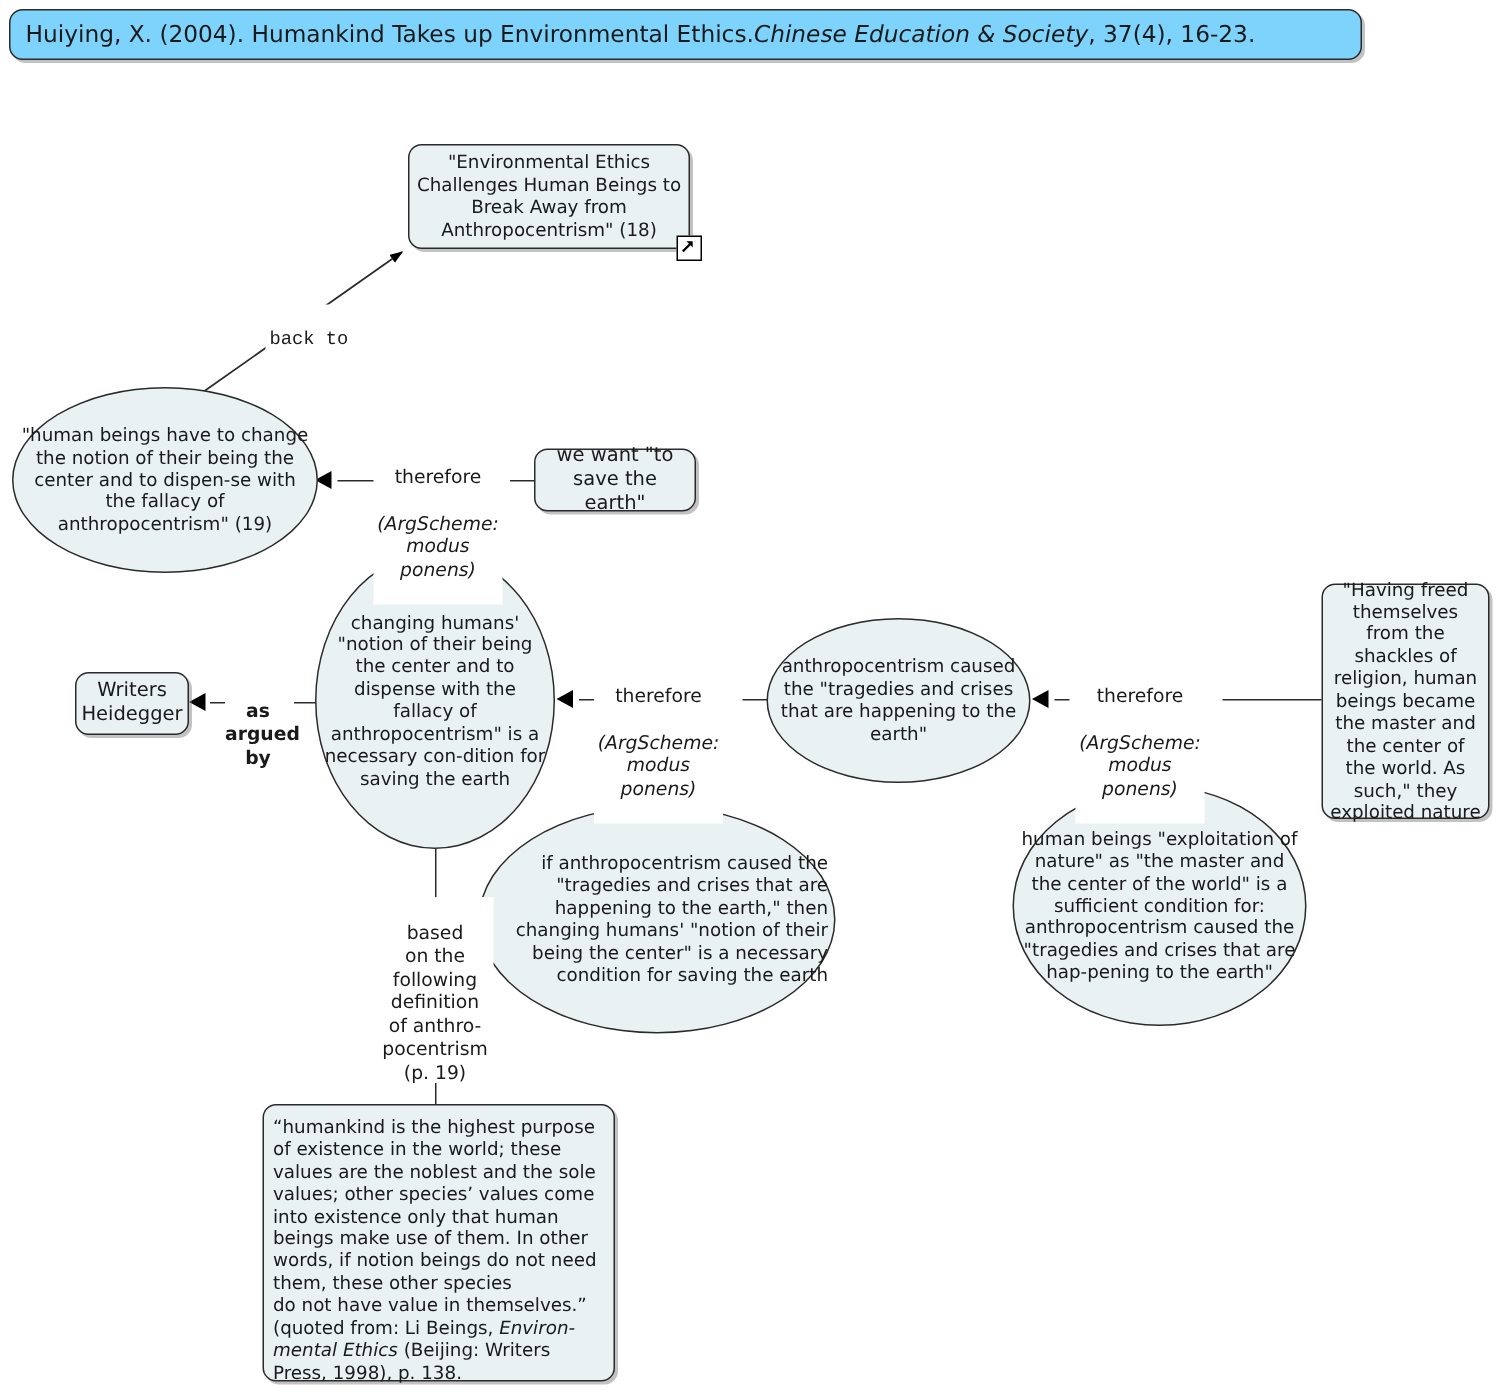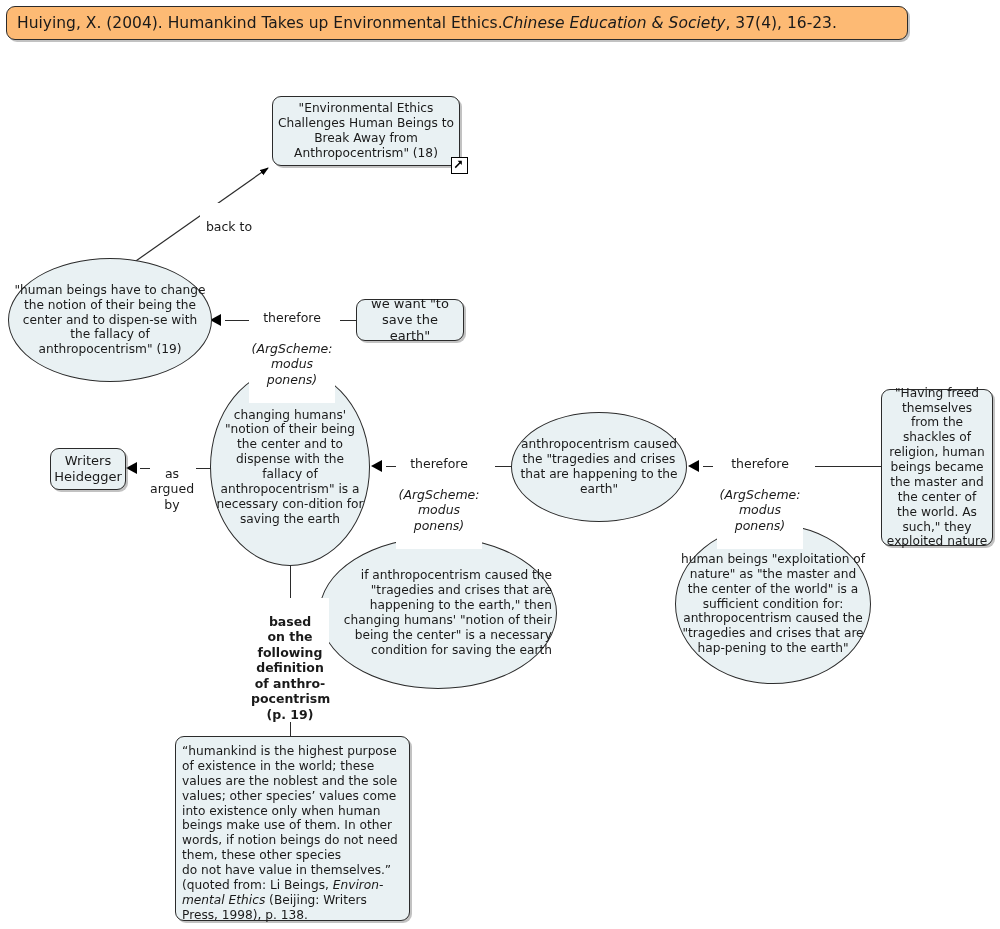--- a/index.html
+++ b/index.html
@@ -39,21 +39,21 @@
     border-radius: 50%;
   }
 
   
   .citation {
     position: absolute;
     left: 6px;
     top: 6px;
     width: 880px;
     height: 32px;
-    background: #fdba74;
+    background: #7dd3fc;
     border: 1px solid #2b2b2b;
     border-radius: 9px;
     box-shadow: 2px 2px 0 rgba(120,120,120,0.45);
     display: flex;
     align-items: center;
     padding: 0 10px;
     font-size: 15.5px;
     white-space: nowrap;
     z-index: 4;
   }
@@ -208,60 +208,60 @@
 <div class="node rect fs12" style="left:881px; top:389px; width:112px; height:157px;">
   <span class="txt">"Having freed themselves from the shackles of religion, human beings became the master and the center of the world. As such," they exploited nature</span>
 </div>
 
 <div class="node rect fs12" style="left:175px; top:736px; width:235px; height:185px; display:block; padding:7px 6px;">
   <div style="text-align:left;">
     <span>“humankind is the highest purpose</span><br>
     <span>of existence in the world; these</span><br>
     <span>values are the noblest and the sole</span><br>
     <span>values; other species’ values come</span><br>
-    <span>into existence only when human</span><br>
+    <span>into existence only that human</span><br>
     <span>beings make use of them. In other</span><br>
     <span>words, if notion beings do not need</span><br>
     <span>them, these other species</span><br>
     <span>do not have value in themselves.”</span><br>
     <span>(quoted from: Li Beings, </span><i>Environ-</i><br>
     <i>mental Ethics</i><span> (Beijing: Writers</span><br>
     <span>Press, 1998), p. 138.</span>
   </div>
 </div>
 
-<div class="edge-label" style="left:200px; top:203px; width:58px;">
+<div class="edge-label" style="left:177px; top:203px; width:58px;font-family:Liberation Mono, monospace;">
   <span>back to</span>
 </div>
 
 <div class="edge-label" style="left:249px; top:294px; width:86px;">
   <div>therefore</div>
   <em style="display:block;">(ArgScheme:
 modus ponens)</em>
 </div>
 
-<div class="edge-label" style="left:150px; top:450px; width:44px;">
+<div class="edge-label" style="left:150px; top:450px; width:44px;font-weight:bold;">
   <span>as
 argued
 by</span>
 </div>
 
 <div class="edge-label" style="left:396px; top:440px; width:86px;">
   <div>therefore</div>
   <em style="display:block;">(ArgScheme:
 modus ponens)</em>
 </div>
 
 <div class="edge-label" style="left:717px; top:440px; width:86px;">
   <div>therefore</div>
   <em style="display:block;">(ArgScheme:
 modus ponens)</em>
 </div>
 
-<div class="edge-label" style="left:251px; top:598px; width:78px;font-weight:bold;">
+<div class="edge-label" style="left:251px; top:598px; width:78px;">
   <span>based
 on the
 following
 definition
 of anthro-
 pocentrism
 (p. 19)</span>
 </div>
 
 </body></html>

